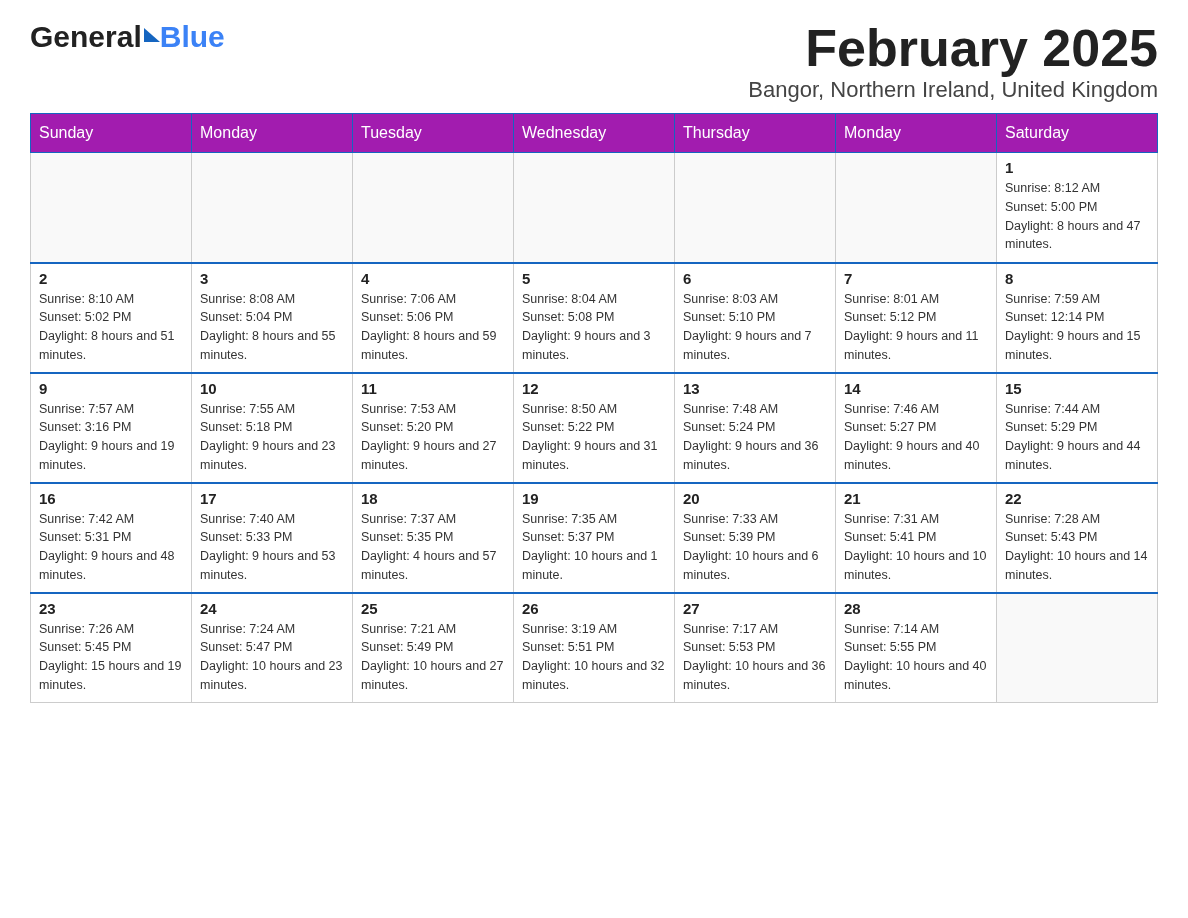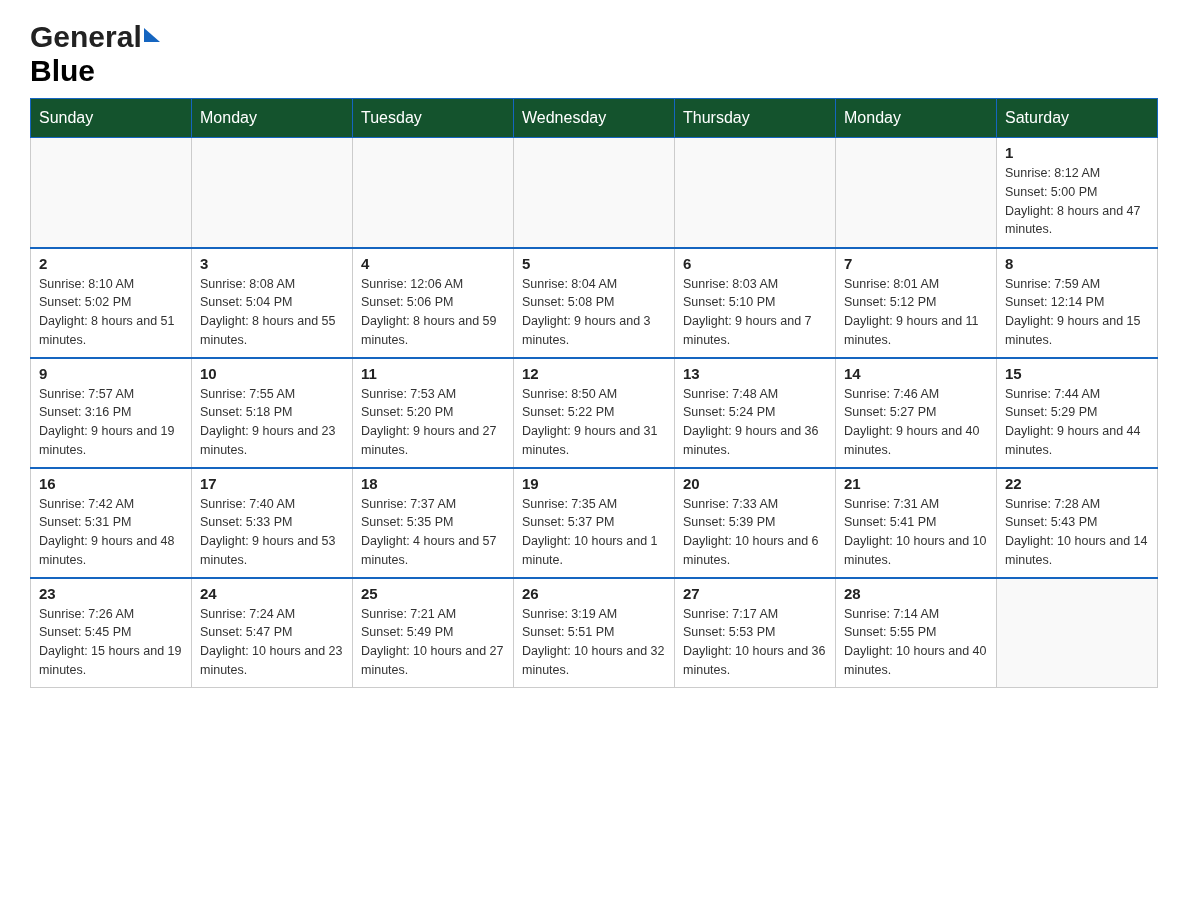--- a/index.html
+++ b/index.html
@@ -11,21 +11,20 @@
       min-height: 918px;
     }
     .header-area {
       display: flex;
       justify-content: space-between;
       align-items: flex-start;
       margin-bottom: 10px;
     }
     .logo {
       display: flex;
-      flex-direction: column;
       align-items: flex-start;
     }
     .title-area {
       text-align: right;
     }
     .month-title {
       font-size: 52px;
       font-weight: bold;
       color: #222;
       line-height: 1.1;
@@ -33,21 +32,21 @@
     .location-title {
       font-size: 22px;
       color: #444;
     }
     .calendar {
       width: 100%;
       border-collapse: collapse;
       margin-top: 8px;
     }
     .calendar th {
-      background-color: #14532d;
+      background-color: #a21caf;
       color: #fff;
       padding: 10px 8px;
       font-size: 16px;
       font-weight: normal;
       text-align: left;
       border: 1px solid #1565c0;
     }
     .calendar td {
       vertical-align: top;
       padding: 6px 8px;
@@ -90,36 +89,40 @@
       height: 0;
       border-style: solid;
       border-width: 14px 0 0 16px;
       border-color: transparent transparent transparent #1565c0;
       margin-left: 2px;
       margin-bottom: 4px;
     }
     .logo-bottom {
       font-size: 30px;
       font-weight: bold;
-      color: #000000;
+      color: #3b82f6;
     }
   </style>
 </head>
 <body>
 
 <div class="header-area">
   <div class="logo">
     <div class="logo-row">
       <span class="logo-text-general">General</span>
       <span class="logo-arrow"></span>
     </div>
     <div>
       <span class="logo-bottom">Blue</span>
     </div>
   </div>
+  <div class="title-area">
+    <div class="month-title">February 2025</div>
+    <div class="location-title">Bangor, Northern Ireland, United Kingdom</div>
+  </div>
 </div>
 
 <table class="calendar">
   <thead>
     <tr>
 
     <th>Sunday</th>
         <th>Monday</th>
         <th>Tuesday</th>
         <th>Wednesday</th>
@@ -151,21 +154,21 @@
           <div class="day-info">Daylight: 8 hours and 51 minutes.</div>
         </td>
         <td>
           <div class="day-number">3</div>
           <div class="day-info">Sunrise: 8:08 AM</div>
           <div class="day-info">Sunset: 5:04 PM</div>
           <div class="day-info">Daylight: 8 hours and 55 minutes.</div>
         </td>
         <td>
           <div class="day-number">4</div>
-          <div class="day-info">Sunrise: 12:06 AM</div>
+          <div class="day-info">Sunrise: 7:06 AM</div>
           <div class="day-info">Sunset: 5:06 PM</div>
           <div class="day-info">Daylight: 8 hours and 59 minutes.</div>
         </td>
         <td>
           <div class="day-number">5</div>
           <div class="day-info">Sunrise: 8:04 AM</div>
           <div class="day-info">Sunset: 5:08 PM</div>
           <div class="day-info">Daylight: 9 hours and 3 minutes.</div>
         </td>
         <td>

